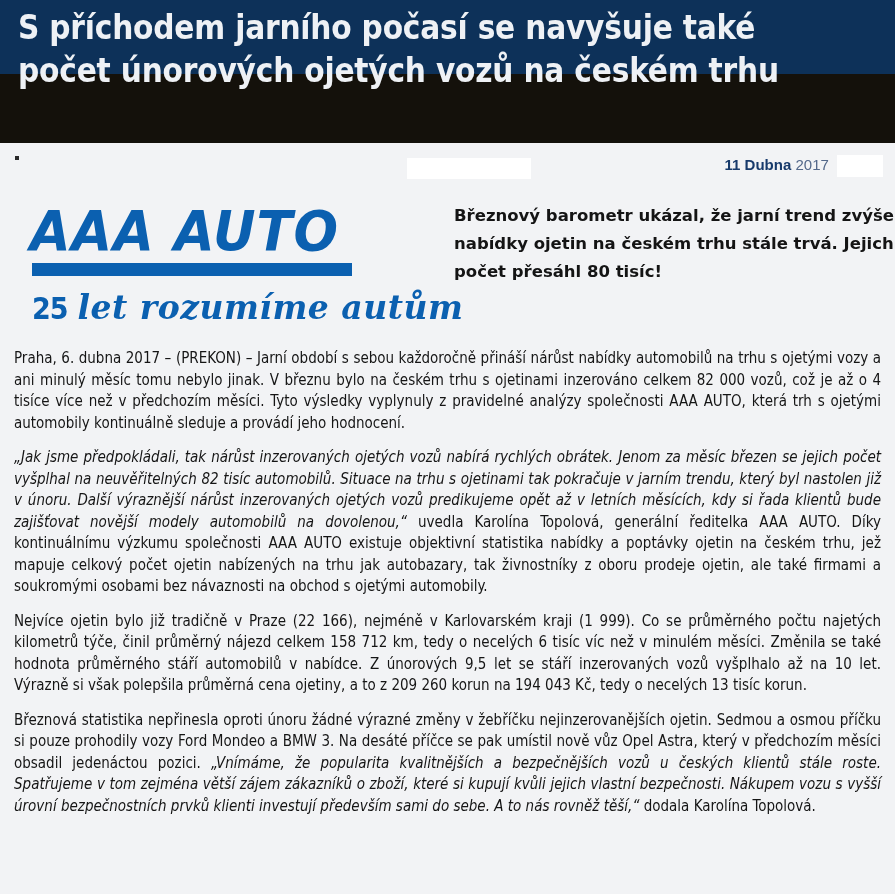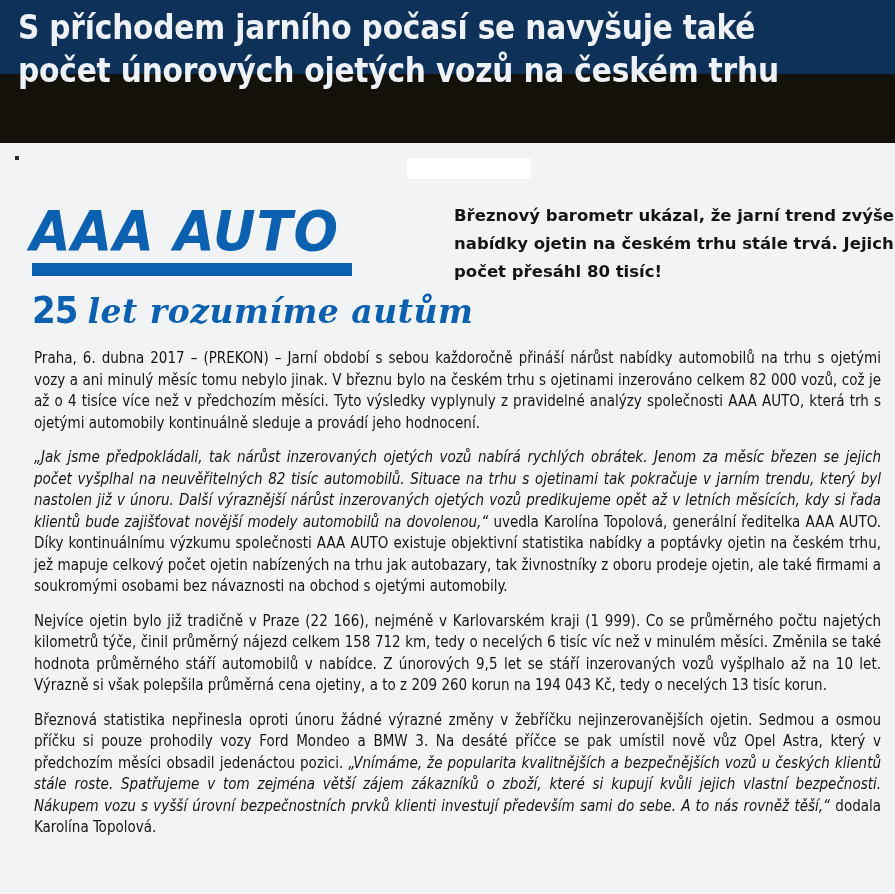--- a/index.html
+++ b/index.html
@@ -127,21 +127,21 @@
     background: #0b60b0;
   }
   .logo-tagline {
     margin-top: 12px;
     margin-left: 2px;
     white-space: nowrap;
     color: #0b60b0;
   }
   .tagline-num {
     font-family: "DejaVu Sans Condensed", "Liberation Sans Narrow", "Liberation Sans", sans-serif;
-    font-size: 38px;
+    font-size: 30px;
     font-weight: 700;
     letter-spacing: -1px;
   }
   .tagline-script {
     font-family: "DejaVu Serif", serif;
     font-size: 33px;
     font-style: italic;
     font-weight: 600;
     letter-spacing: 0.5px;
     margin-left: 10px;
@@ -157,21 +157,20 @@
     font-weight: 700;
     line-height: 28px;
     color: #141414;
     margin-left: 48px;
   }
 
   
   .article {
     position: relative;
     padding: 0 14px 0 14px;
-    margin-left: 20px;
   }
   .article p {
     margin: 0 0 13px 0;
     font-family: "DejaVu Sans Condensed", "Liberation Sans Narrow", "Liberation Sans", sans-serif;
     font-size: 15px;
     line-height: 21.5px;
     color: #151515;
     text-align: justify;
   }
   .article p.italic {
@@ -190,20 +189,25 @@
 <div class="banner">
   <div class="banner-blue"></div>
   <div class="banner-dark"></div>
   <div class="banner-title">S příchodem jarního počasí se navyšuje také
 počet únorových ojetých vozů na českém trhu</div>
 </div>
 
 <div class="meta-row">
   <div class="meta-dot"></div>
   <div class="meta-whitebox"></div>
+  <div class="meta-date">
+    <span class="date-day">11 Dubna</span>
+    <span class="date-year">2017</span>
+    <span class="meta-date-box"></span>
+  </div>
 </div>
 
 <div class="brand-row">
 
   <div class="logo">
     <div class="logo-word">AAA AUTO</div>
     <div class="logo-bar"></div>
     <div class="logo-tagline">
       <span class="tagline-num">25</span><span class="tagline-script">let rozumíme autům</span>
     </div>

